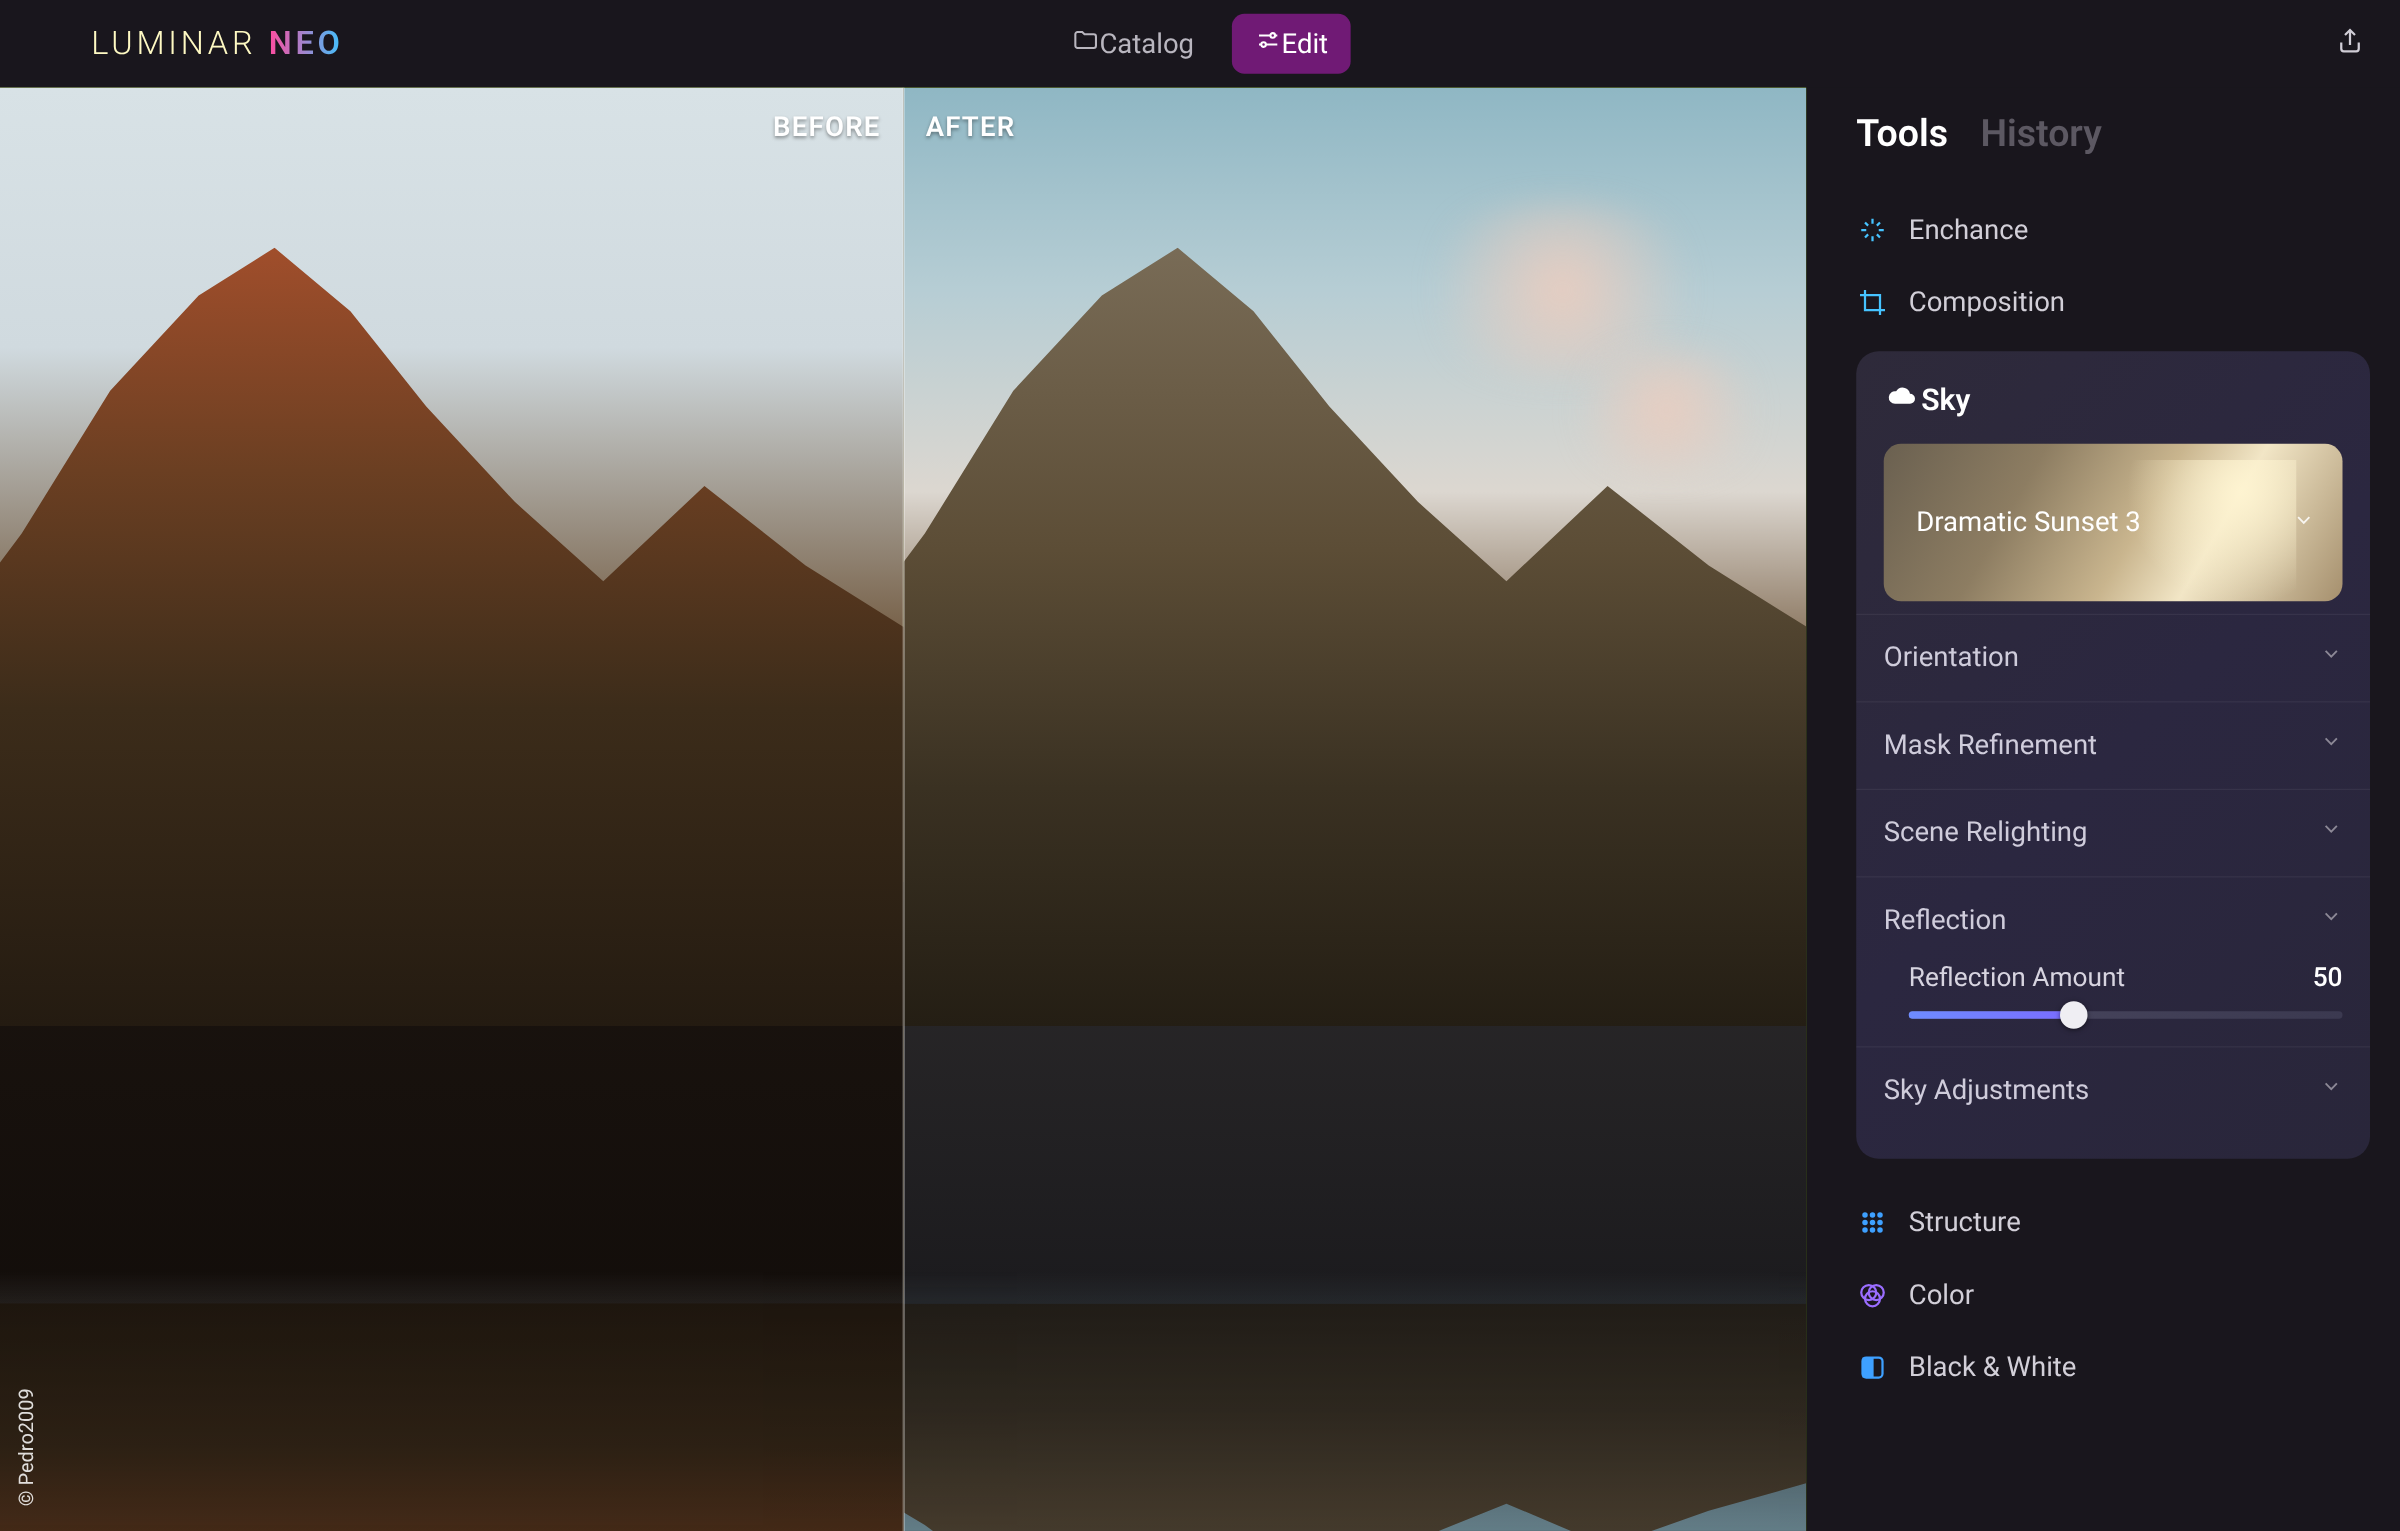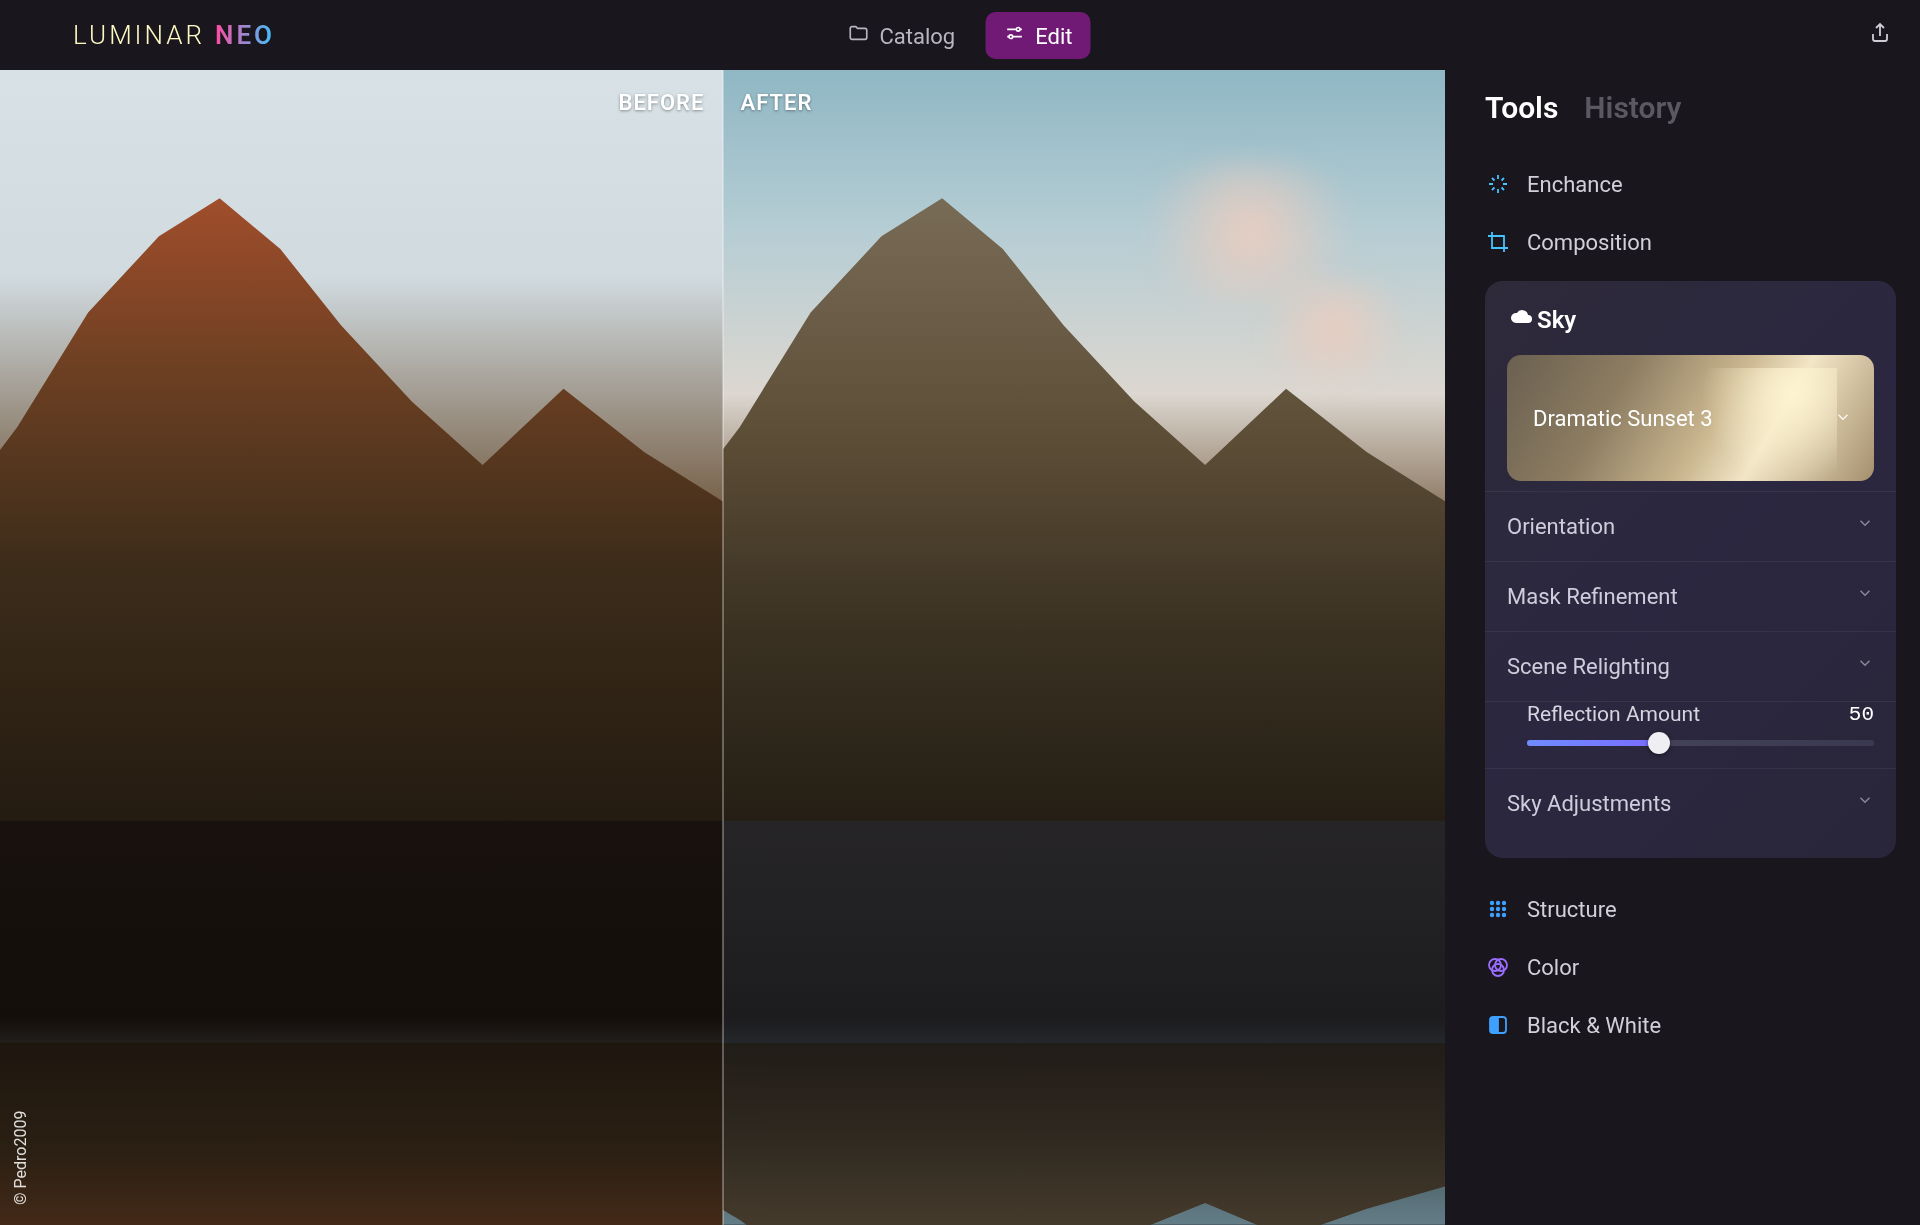--- a/index.html
+++ b/index.html
@@ -38,22 +38,21 @@
   .topbar-center {
     position: absolute;
     left: 50%;
     transform: translateX(-50%);
     display: flex;
     align-items: center;
     gap: 12px;
   }
   .nav-item {
     display: flex;
-    align-items: flex-end;
-    gap: 10px;
+    align-items: center;
     padding: 10px 18px;
     border-radius: 10px;
     font-size: 22px;
     color: #b9b6bf;
     cursor: pointer;
   }
   .nav-item.active {
     background: #701a75;
     color: #fff;
   }
@@ -240,21 +239,21 @@
   .acc-head svg { width: 18px; height: 18px; color: #8c8896; }
   .acc-body { padding: 0 0 22px 20px; }
   .slider-row {
     display: flex;
     align-items: center;
     justify-content: space-between;
     font-size: 21px;
     color: #d7d4e0;
     margin-bottom: 14px;
   }
-  .slider-row .val { color: #fff; font-weight: 500; font-family: Liberation Mono, monospace; }
+  .slider-row .val { color: #fff; font-weight: 500; }
   .slider-track {
     position: relative;
     height: 6px;
     border-radius: 3px;
     background: linear-gradient(90deg,#4a4860,#3b3950);
   }
   .slider-fill {
     position: absolute;
     left: 0; top: 0; bottom: 0;
     border-radius: 3px;
@@ -398,20 +397,26 @@
       </div>
       <div class="accordion">
         <div class="acc-head">
           <span>Scene Relighting</span>
           <svg viewBox="0 0 24 24" fill="none" stroke="currentColor" stroke-width="2">
               <path d="m6 9 6 6 6-6"></path>
             </svg>
         </div>
       </div>
       <div class="accordion">
+        <div class="acc-head">
+          <span>Reflection</span>
+          <svg viewBox="0 0 24 24" fill="none" stroke="currentColor" stroke-width="2">
+              <path d="m6 9 6 6 6-6"></path>
+            </svg>
+        </div>
         <div class="acc-body">
           <div class="slider-row">
             <span>Reflection Amount</span>
             <span class="val">50</span>
           </div>
           <div class="slider-track">
             <div class="slider-fill" style="width:38%"></div>
             <div class="slider-thumb" style="left:38%"></div>
           </div>
         </div>

